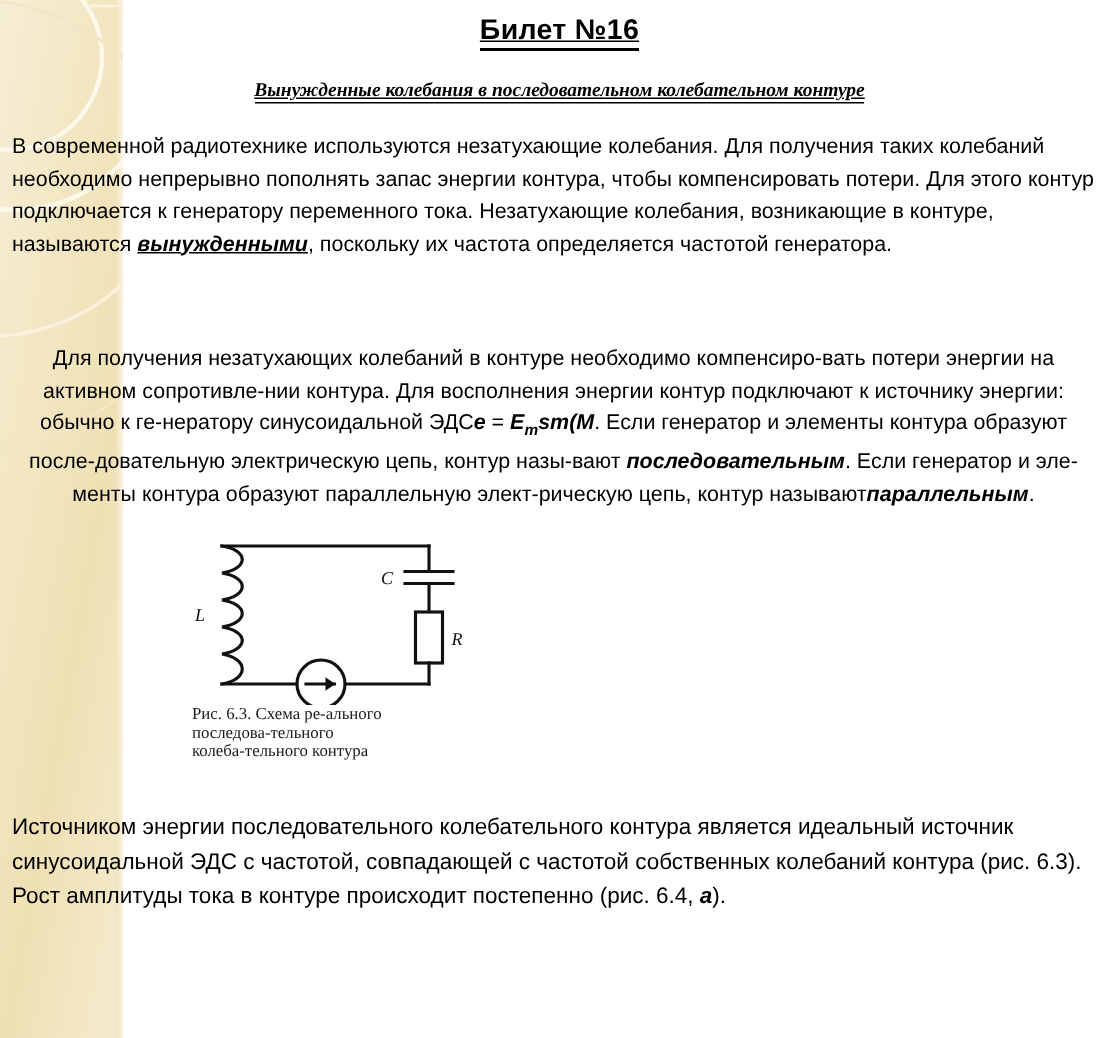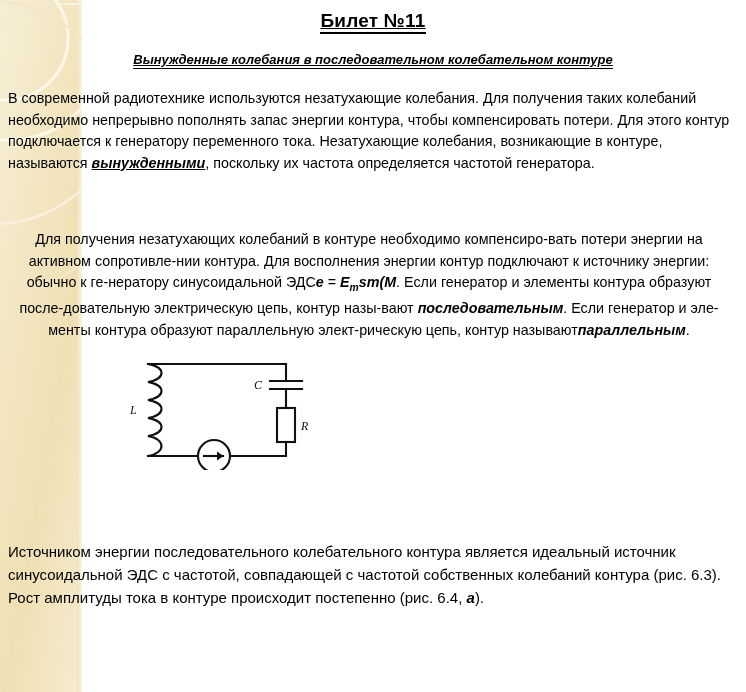--- a/index.html
+++ b/index.html
@@ -75,20 +75,21 @@
     top: 52px;
     width: 746px;
     text-align: center;
     font-size: 13px;
     font-weight: bold;
     font-style: italic;
   }
   .subtitle span.u {
     border-bottom: 1.5px solid #000;
     padding-bottom: 1px;
+    font-family: Liberation Serif, serif;
   }
 
   .para {
     position: absolute;
     left: 8px;
     width: 722px;
     font-size: 14.3px;
     line-height: 21.5px;
     text-align: left;
   }
@@ -142,21 +143,21 @@
     <circle cx="-18" cy="150" r="150"></circle>
   </g>
   <g clip-path="url(#panelClip)" fill="none" stroke="#faf2df" stroke-width="2">
     <path d="M 82 4 L 60 4"></path>
   </g>
 </svg>
 
 <div id="content">
 
   <div class="page-title">
-    <span class="u">Билет №11</span>
+    <span class="u">Билет №16</span>
   </div>
 
   <div class="subtitle">
     <span class="u">Вынужденные колебания в последовательном колебательном контуре</span>
   </div>
 
   <div class="para" id="para-1"><span>В современной радиотехнике используются незатухающие колебания. Для получения таких колебаний необходимо непрерывно пополнять запас энергии контура, чтобы компенсировать потери. Для этого контур подключается к генератору переменного тока. Незатухающие колебания, возникающие в контуре, называются </span><span class="bi-u">вынужденными</span><span>, поскольку их частота определяется частотой генератора.</span></div>
 
   <div class="para" id="para-2"><span>Для получения незатухающих колебаний в контуре необходимо компенсиро-вать потери энергии на активном сопротивле-нии контура. Для восполнения энергии контур подключают к источнику энергии: обычно к ге-нератору синусоидальной ЭДС</span><span class="bi">e</span><span> = </span><span class="bi">E</span><sub class="bi">m</sub><span class="bi">sm(M</span><span>. Если генератор и элементы контура образуют после-довательную электрическую цепь, контур назы-вают </span><span class="bi">последовательным</span><span>. Если генератор и эле-менты контура образуют параллельную элект-рическую цепь, контур называют</span><span class="bi">параллельным</span><span>.</span></div>
 
@@ -195,17 +196,18 @@
                  C 48 81, 48 95, 30 98"></path>
       </g>
       <g font-family="Liberation Serif, serif" font-style="italic" font-size="12" fill="#111111">
         <text x="12" y="56">L</text>
         <text x="136" y="31">C</text>
         <text x="183" y="72">R</text>
         <text x="103" y="120">E</text>
       </g>
     </svg>
 
+    <div class="fig-caption">Рис. 6.3. Схема ре-ального последова-тельного колеба-тельного контура</div>
   </div>
 
   <div class="para" id="para-4"><span>Источником энергии последовательного колебательного контура является идеальный источник синусоидальной ЭДС с частотой, совпадающей с частотой собственных колебаний контура (рис. 6.3). Рост амплитуды тока в контуре происходит постепенно (рис. 6.4, </span><span class="bi">а</span><span>).</span></div>
 
 </div>
 
 </body></html>

